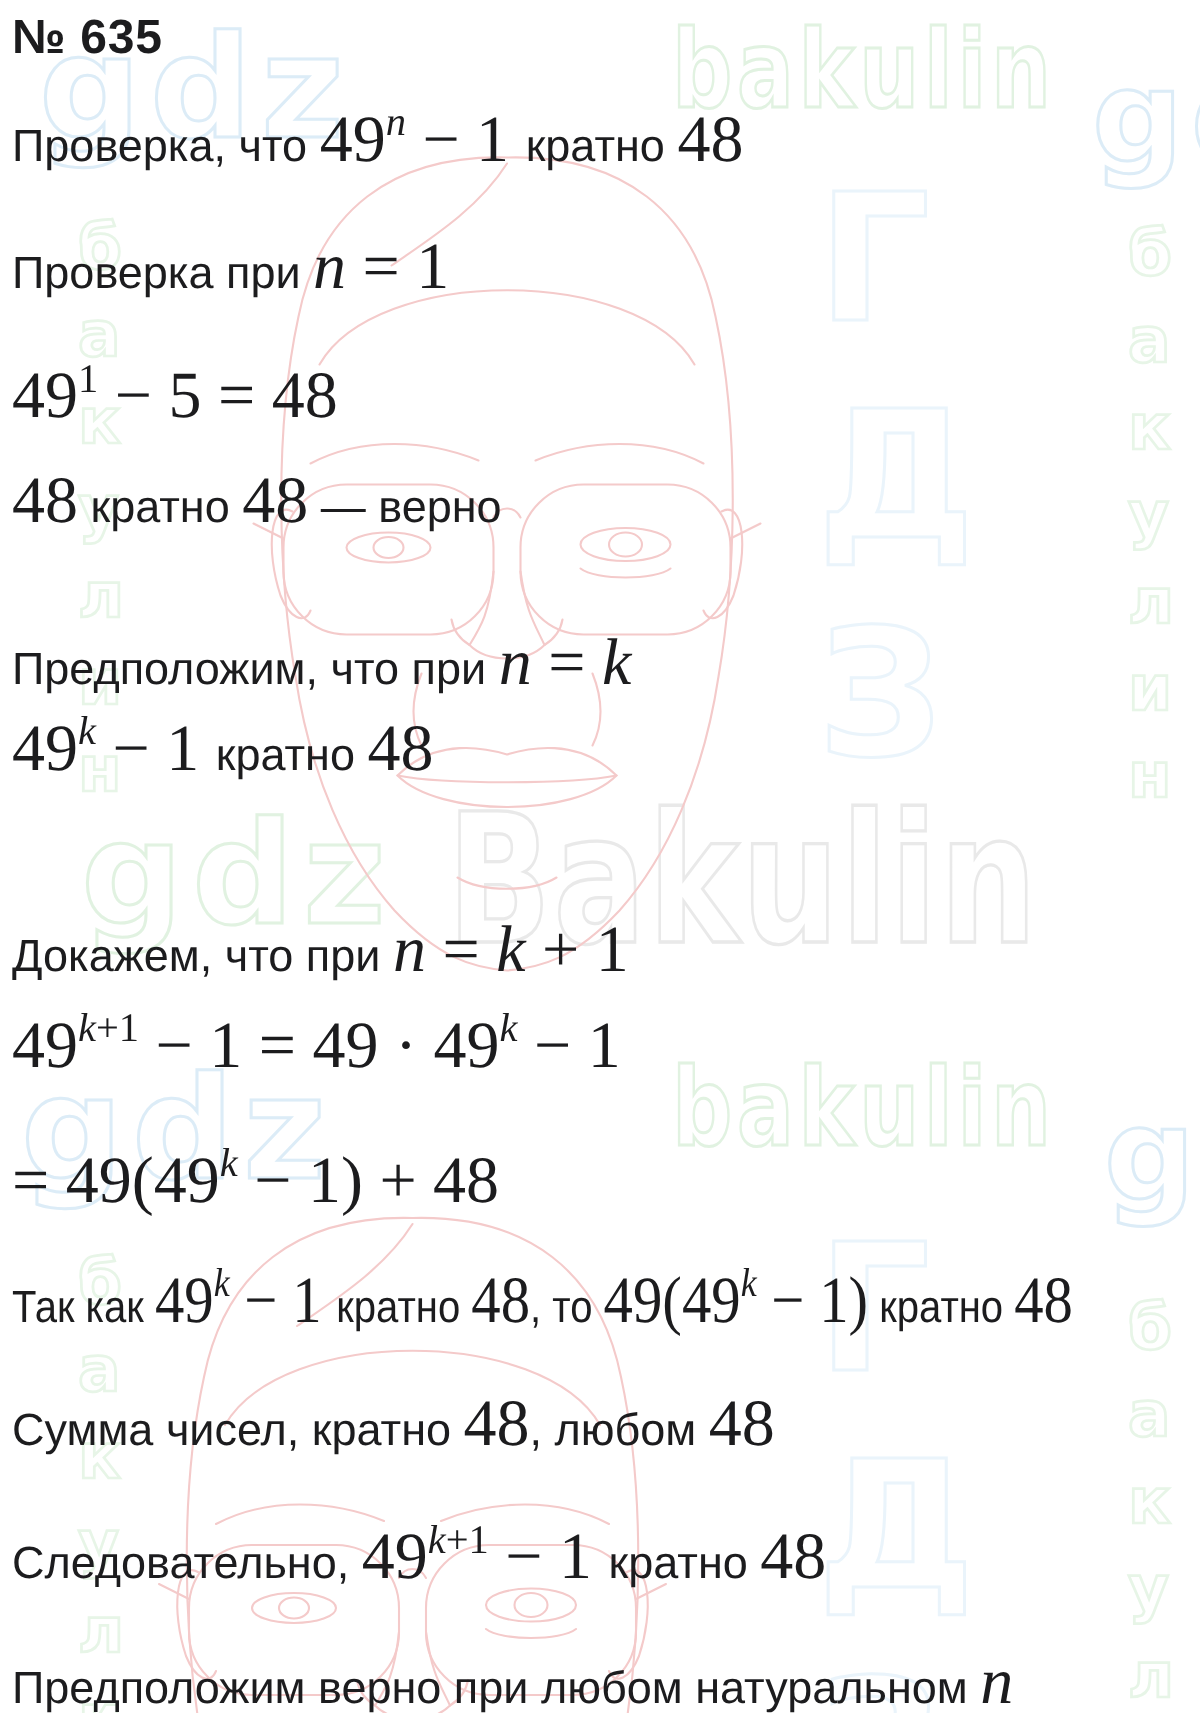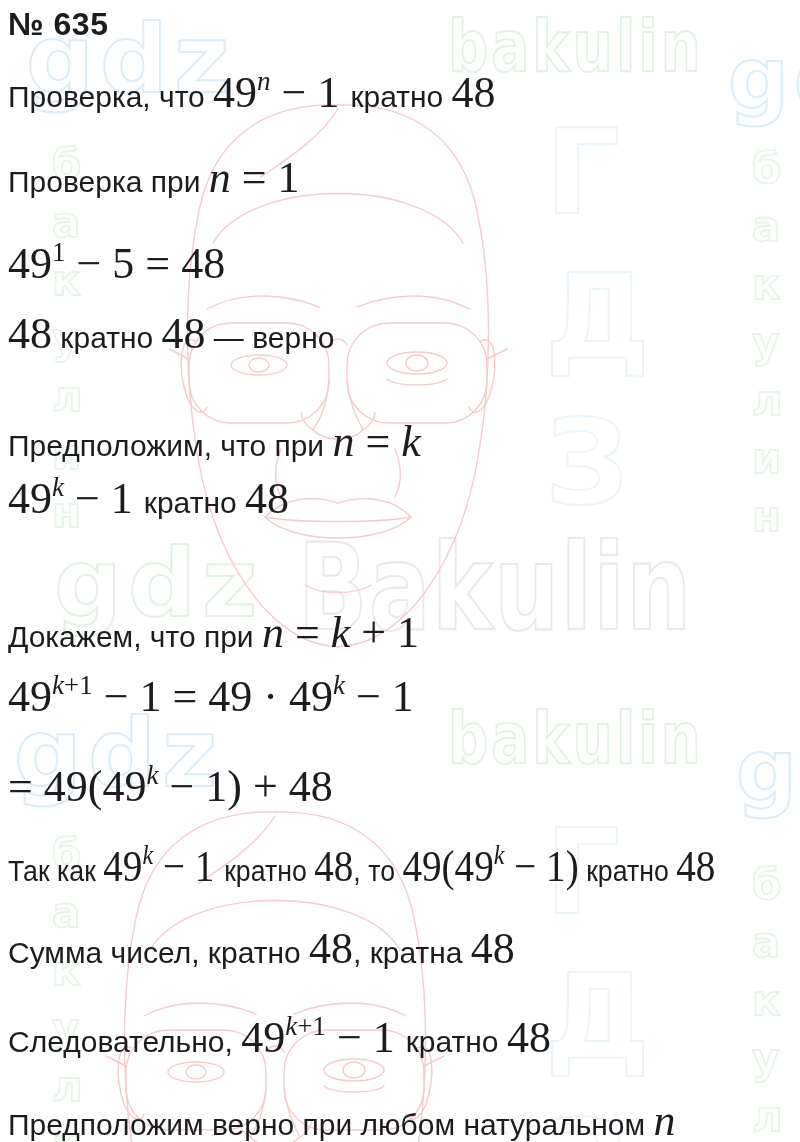--- a/index.html
+++ b/index.html
@@ -113,17 +113,17 @@
       <div class="line line-1" style="top: 66px;"><span class="seg-sans">Проверка, что </span><span class="seg-math">49</span><span class="seg-supvar">n</span><span class="seg-math"> − 1 </span><span class="seg-sans">кратно </span><span class="seg-math">48</span></div>
       <div class="line line-2" style="top: 153px; text-align: right;"><span class="seg-sans">Проверка при </span><span class="seg-var">n</span><span class="seg-math"> = 1</span></div>
       <div class="line line-3" style="top: 237px;"><span class="seg-math">49</span><span class="seg-sup">1</span><span class="seg-math"> − 5 = 48</span></div>
       <div class="line line-4" style="top: 309px;"><span class="seg-math">48</span><span class="seg-sans"> кратно </span><span class="seg-math">48</span><span class="seg-sans"> — верно</span></div>
       <div class="line line-5" style="top: 417px;"><span class="seg-sans">Предположим, что при </span><span class="seg-var">n</span><span class="seg-math"> = </span><span class="seg-var">k</span></div>
       <div class="line line-6" style="top: 472px;"><span class="seg-math">49</span><span class="seg-supvar">k</span><span class="seg-math"> − 1 </span><span class="seg-sans">кратно </span><span class="seg-math">48</span></div>
       <div class="line line-7" style="top: 608px;"><span class="seg-sans">Докажем, что при </span><span class="seg-var">n</span><span class="seg-math"> = </span><span class="seg-var">k</span><span class="seg-math"> + 1</span></div>
       <div class="line line-8" style="top: 670px;"><span class="seg-math">49</span><span class="seg-supvar">k</span><span class="seg-sup">+1</span><span class="seg-math"> − 1 = 49 · 49</span><span class="seg-supvar">k</span><span class="seg-math"> − 1</span></div>
       <div class="line line-9" style="top: 760px;"><span class="seg-math">= 49(49</span><span class="seg-supvar">k</span><span class="seg-math"> − 1) + 48</span></div>
       <div class="line line-10" style="top: 840px;"><span class="seg-sans">Так как </span><span class="seg-math">49</span><span class="seg-supvar">k</span><span class="seg-math"> − 1 </span><span class="seg-sans">кратно </span><span class="seg-math">48</span><span class="seg-sans">, то </span><span class="seg-math">49(49</span><span class="seg-supvar">k</span><span class="seg-math"> − 1)</span><span class="seg-sans"> кратно </span><span class="seg-math">48</span></div>
-      <div class="line line-11" style="top: 924px;"><span class="seg-sans">Сумма чисел, кратно </span><span class="seg-math">48</span><span class="seg-sans">, кратна </span><span class="seg-math">48</span></div>
+      <div class="line line-11" style="top: 924px;"><span class="seg-sans">Сумма чисел, кратно </span><span class="seg-math">48</span><span class="seg-sans">, любом </span><span class="seg-math">48</span></div>
       <div class="line line-12" style="top: 1011px;"><span class="seg-sans">Следовательно, </span><span class="seg-math">49</span><span class="seg-supvar">k</span><span class="seg-sup">+1</span><span class="seg-math"> − 1 </span><span class="seg-sans">кратно </span><span class="seg-math">48</span></div>
       <div class="line line-13" style="top: 1096px;"><span class="seg-sans">Предположим верно при любом натуральном </span><span class="seg-var">n</span></div>
     </div>
 </div>
 
 </body></html>

